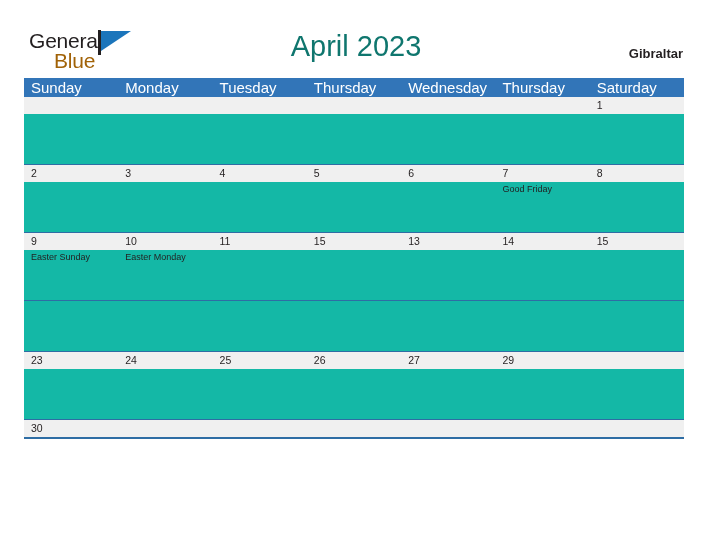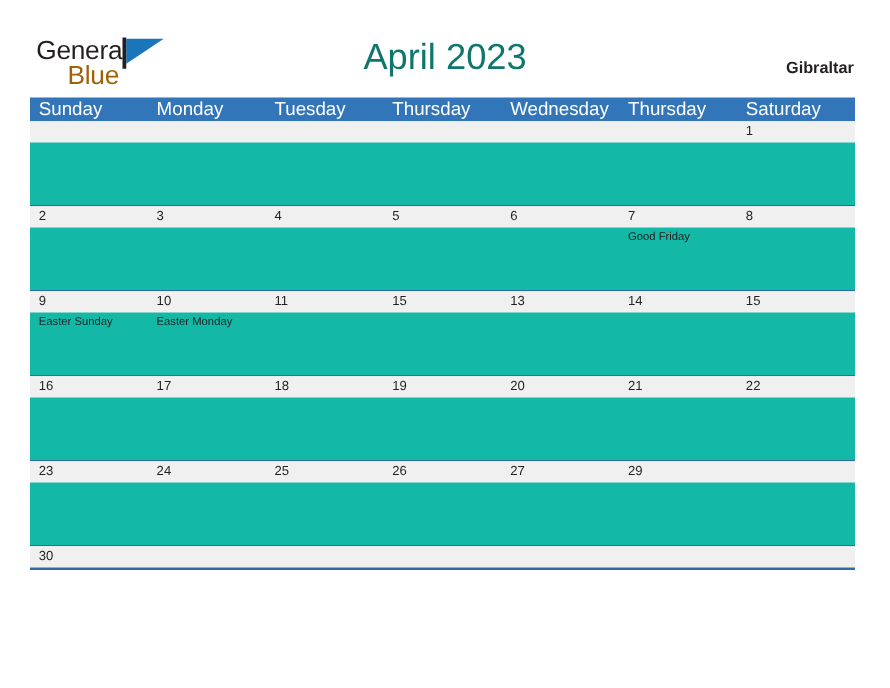--- a/index.html
+++ b/index.html
@@ -255,29 +255,20 @@
             <div class="ev-cell">Easter Sunday</div>
             <div class="ev-cell">Easter Monday</div>
             <div class="ev-cell"></div>
             <div class="ev-cell"></div>
             <div class="ev-cell"></div>
             <div class="ev-cell"></div>
             <div class="ev-cell"></div>
           </div>
         </div>
         <div class="week">
-          <div class="num-row">
-            <div class="num-cell">16</div>
-            <div class="num-cell">17</div>
-            <div class="num-cell">18</div>
-            <div class="num-cell">19</div>
-            <div class="num-cell">20</div>
-            <div class="num-cell">21</div>
-            <div class="num-cell">22</div>
-          </div>
           <div class="ev-row">
             <div class="ev-cell"></div>
             <div class="ev-cell"></div>
             <div class="ev-cell"></div>
             <div class="ev-cell"></div>
             <div class="ev-cell"></div>
             <div class="ev-cell"></div>
             <div class="ev-cell"></div>
           </div>
         </div>

